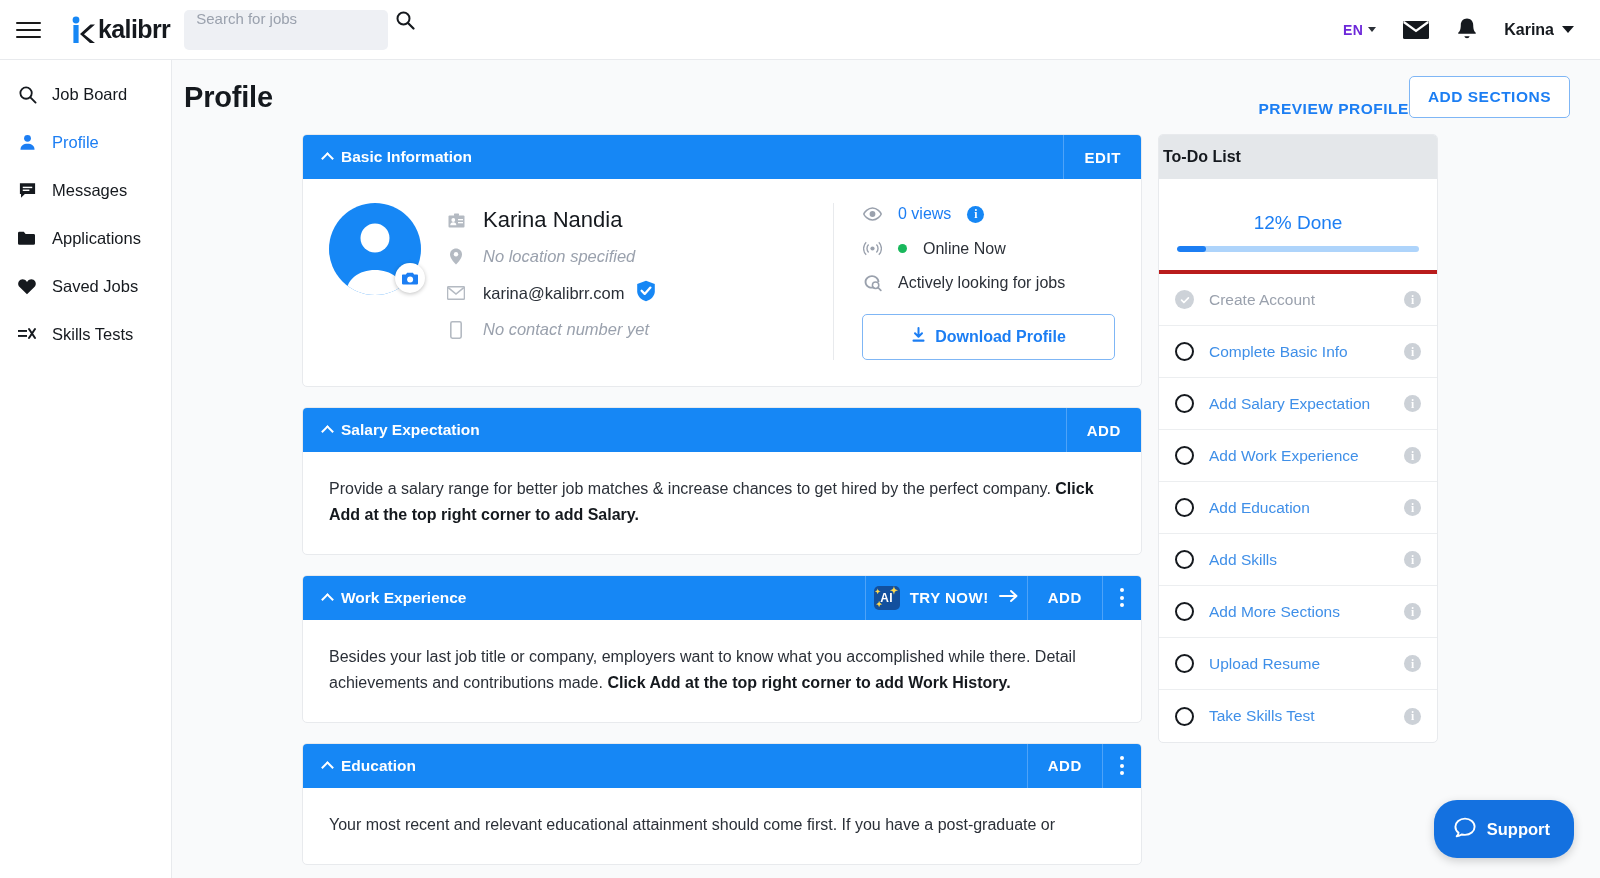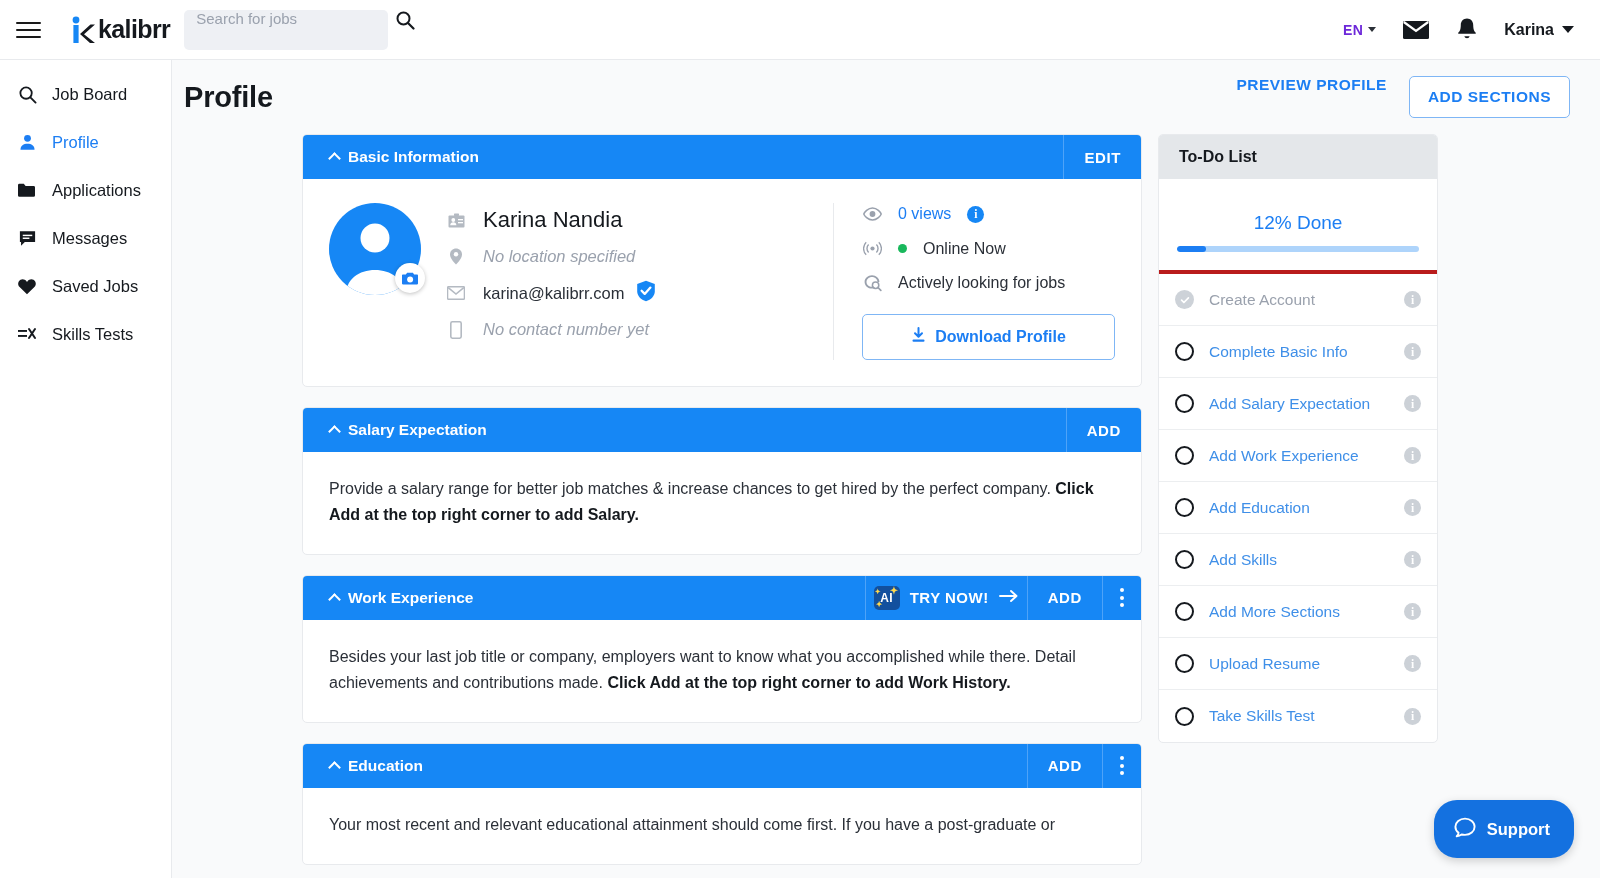--- a/index.html
+++ b/index.html
@@ -80,21 +80,21 @@
   
   .content {
     position: absolute; top: 60px; left: 172px; width: 1428px; height: 818px;
     background: #f9fafb; overflow: hidden;
   }
   .page-head {
     height: 74px; background: #f9fafb;
     display: flex; align-items: center; padding: 0 30px 0 12px;
   }
   .page-title { font-size: 29px; font-weight: 700; color: #15191e; letter-spacing: -0.2px; }
-  .head-actions { margin-left: auto; display: flex; align-items: flex-start; gap: 22px; }
+  .head-actions { margin-left: auto; display: flex; align-items: flex-end; }
   .link-btn {
     font-size: 15.5px; font-weight: 700; color: #1c7ef3; letter-spacing: .5px;
     cursor: pointer; background: none; border: none; font-family: inherit;
   }
   .outline-btn {
     font-size: 15.5px; font-weight: 700; color: #1c7ef3; letter-spacing: .5px;
     border: 1px solid #7fb6f5; border-radius: 5px; background: #fff;
     padding: 11px 18px; cursor: pointer; font-family: inherit;
   }
 
@@ -104,21 +104,21 @@
 
   
   .card {
     background: #fff; border-radius: 5px; border: 1px solid #e8eaed;
     margin-bottom: 20px; overflow: hidden;
   }
   .card-head {
     height: 44px; background: #1687f5; display: flex; align-items: stretch;
   }
   .card-head-title {
-    flex: 1; display: flex; align-items: center; gap: 9px; padding-left: 27px;
+    flex: 1; display: flex; align-items: center; gap: 9px; padding-left: 20px;
     color: #ffffff; font-size: 15.5px; font-weight: 700;
   }
   .chev-up {
     display: inline-block; width: 9px; height: 9px;
     border-left: 2px solid #fff; border-top: 2px solid #fff;
     transform: rotate(45deg); margin-top: 3px;
   }
   .head-btn {
     display: flex; align-items: center; justify-content: center;
     padding: 0 20px; color: #fff; font-size: 15px; font-weight: 700;
@@ -189,21 +189,21 @@
 
   .body-text { font-size: 16px; color: #2b3038; line-height: 1.62; }
   .body-text b { font-weight: 700; color: #15191e; }
 
   
   .todo {
     background: #fff; border: 1px solid #e8eaed; border-radius: 5px; overflow: hidden;
   }
   .todo-head {
     background: #e4e7ea; height: 44px; display: flex; align-items: center;
-    padding-left: 20px; font-size: 16px; font-weight: 700; color: #15191e;
+    padding-left: 4px; font-size: 16px; font-weight: 700; color: #15191e;
   }
   .todo-progress { padding: 33px 18px 18px 18px; border-bottom: 4px solid #b91c1c; }
   .pct { text-align: center; font-size: 19px; color: #1c7ef3; margin-bottom: 12px; }
   .bar { height: 6px; border-radius: 3px; background: #aed4fb; overflow: hidden; }
   .bar-fill { height: 100%; background: #1c7ef3; border-radius: 3px; }
   .todo-item {
     display: flex; align-items: center; gap: 15px; padding: 0 16px;
     height: 52px; border-bottom: 1px solid #eceef0; cursor: pointer;
   }
   .todo-item:last-child { border-bottom: none; }
@@ -302,36 +302,36 @@
       <svg width="19" height="19" viewBox="0 0 20 20">
         <circle cx="10" cy="5.6" r="3.6" fill="#1c7ef3"></circle>
         <path d="M2.6 17.5c0-4.1 3.3-6.2 7.4-6.2s7.4 2.1 7.4 6.2z" fill="#1c7ef3"></path>
       </svg>
     </span>
     <span>Profile</span>
   </div>
 
   <div class="nav-item">
     <span class="nav-ico">
-      <svg width="20" height="19" viewBox="0 0 20 19">
-        <path d="M1 4.2a1.4 1.4 0 0 1 1.4-1.4h4.4l1.8 2.1h8a1.4 1.4 0 0 1 1.4 1.4v8.1a1.4 1.4 0 0 1-1.4 1.4H2.4A1.4 1.4 0 0 1 1 14.4z" fill="#15191e"></path>
-      </svg>
-    </span>
-    <span>Applications</span>
-  </div>
-
-  <div class="nav-item">
-    <span class="nav-ico">
       <svg width="19" height="19" viewBox="0 0 20 20">
         <path d="M2 2.4h16v11.4H7.2L3.2 17.6v-3.8H2z" fill="#15191e"></path>
         <rect x="5" y="6" width="10" height="1.5" fill="#ffffff"></rect>
         <rect x="5" y="9" width="7" height="1.5" fill="#ffffff"></rect>
       </svg>
     </span>
     <span>Messages</span>
+  </div>
+
+  <div class="nav-item">
+    <span class="nav-ico">
+      <svg width="20" height="19" viewBox="0 0 20 19">
+        <path d="M1 4.2a1.4 1.4 0 0 1 1.4-1.4h4.4l1.8 2.1h8a1.4 1.4 0 0 1 1.4 1.4v8.1a1.4 1.4 0 0 1-1.4 1.4H2.4A1.4 1.4 0 0 1 1 14.4z" fill="#15191e"></path>
+      </svg>
+    </span>
+    <span>Applications</span>
   </div>
 
   <div class="nav-item">
     <span class="nav-ico">
       <svg width="20" height="19" viewBox="0 0 20 19">
         <path d="M10 17.2 2.6 10C.4 7.8.8 4.2 3.5 2.7c2-1.1 4.6-.5 5.8 1.4l.7 1 .7-1c1.2-1.9 3.8-2.5 5.8-1.4 2.7 1.5 3.1 5.1.9 7.3z" fill="#15191e"></path>
       </svg>
     </span>
     <span>Saved Jobs</span>
   </div>

